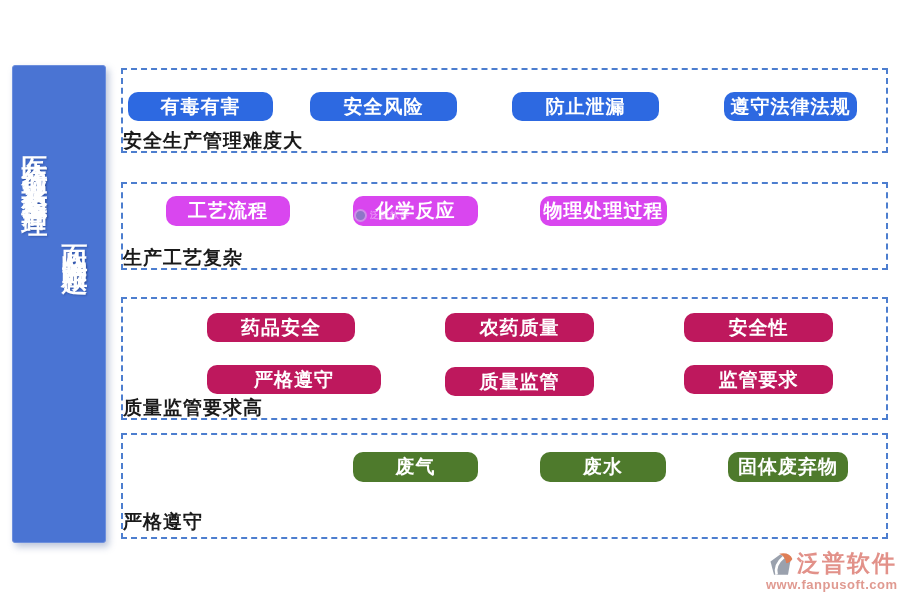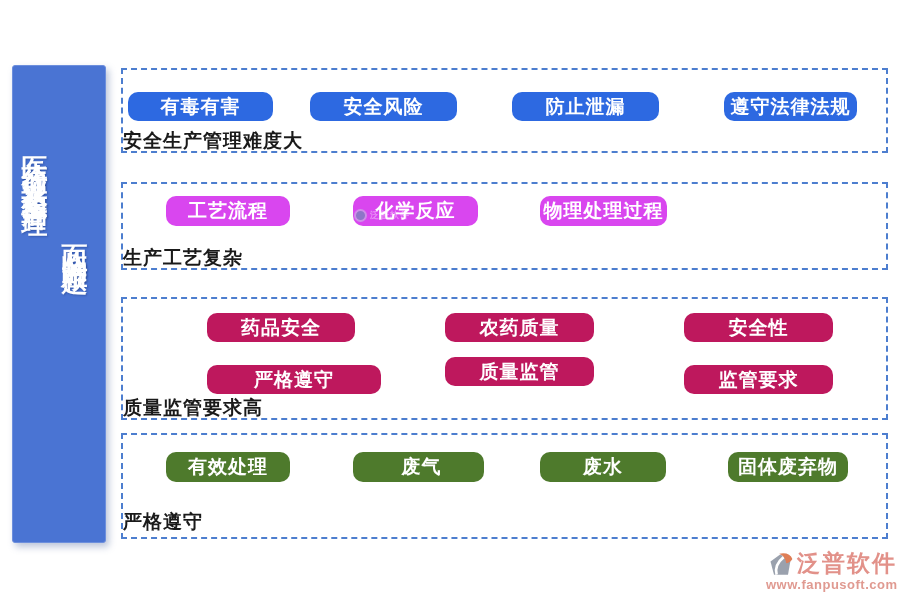--- a/index.html
+++ b/index.html
@@ -87,28 +87,27 @@
   <div class="wm">
     <span class="wm-dot"></span>
     <span class="wm-text">泛普软件</span>
   </div>
 
   <div class="box box3">
     <div class="chip cyan" style="left:84px;top:14px;width:148px;">药品安全</div>
     <div class="chip cyan" style="left:322px;top:14px;width:149px;">农药质量</div>
     <div class="chip cyan" style="left:561px;top:14px;width:149px;">安全性</div>
     <div class="chip cyan" style="left:84px;top:66px;width:174px;">严格遵守</div>
-    <div class="chip cyan" style="left:322px;top:58px;width:149px;">质量监管</div>
+    <div class="chip cyan" style="left:322px;top:68px;width:149px;">质量监管</div>
     <div class="chip cyan" style="left:561px;top:66px;width:149px;">监管要求</div>
     <div class="sec-label" style="top:96px;">质量监管要求高</div>
   </div>
 
   <div class="box box4">
-    <div class="chip olive" style="left:43px;top:17px;width:124px;">有效处理</div>
-    <div class="chip olive" style="left:230px;top:17px;width:125px;padding-left:6px;">废气</div>
+    <div class="chip olive" style="left:230px;top:17px;width:125px;">废气</div>
     <div class="chip olive" style="left:417px;top:17px;width:126px;">废水</div>
     <div class="chip olive" style="left:605px;top:17px;width:120px;">固体废弃物</div>
     <div class="sec-label" style="top:74px;">严格遵守</div>
   </div>
 
   <div class="brand-icon">
     <svg width="28" height="28" viewBox="0 0 32 32">
       <path d="M15 4 L27 10 L24 27 L8 27 L4 12 Z" fill="#9aa1ad"></path>
       <path d="M14 3 Q26 1 29 9 Q27 13 22 14 Q21 6 14 3 Z" fill="#df7e56"></path>
       <path d="M11 27 Q8 16 19 7" stroke="#ffffff" stroke-width="3" fill="none"></path>

